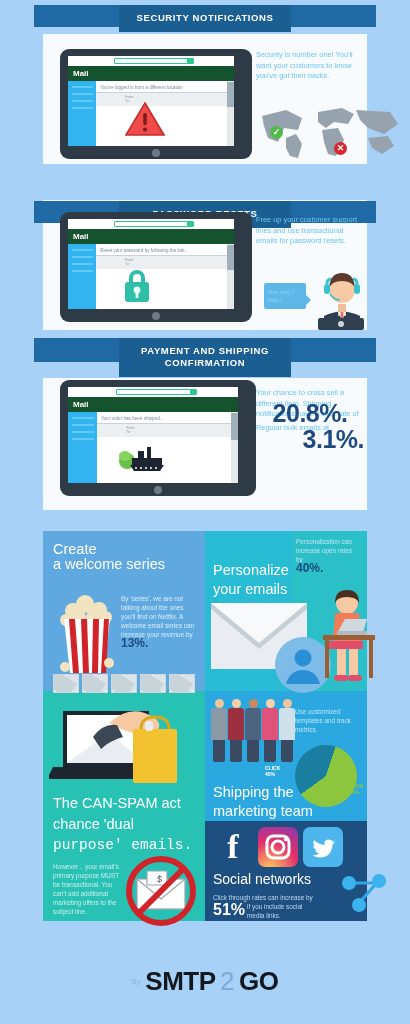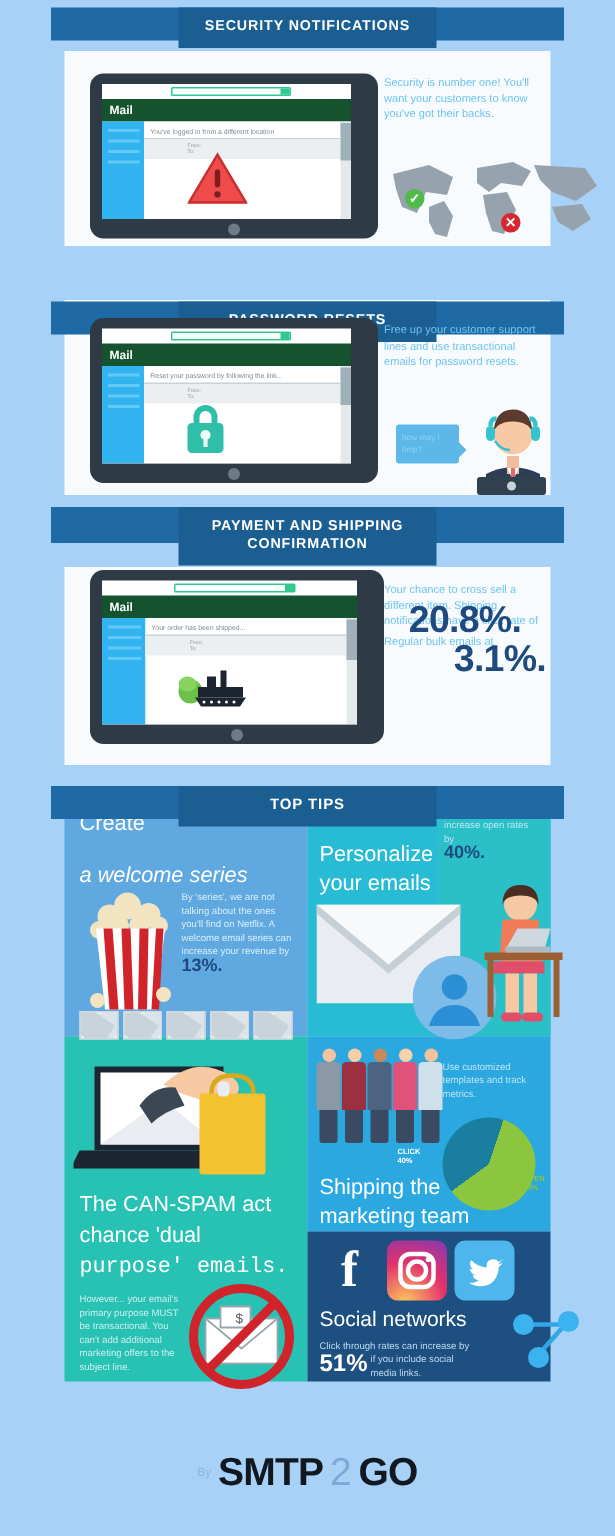--- a/index.html
+++ b/index.html
@@ -327,21 +327,21 @@
 
   <div class="tips">
     <div class="q q1"></div>
     <div class="q q2"></div>
     <div class="q q2b"></div>
     <div class="q q3"></div>
     <div class="q q4"></div>
     <div class="q q5"></div>
 
     <div class="tip-h" style="left:10px;top:9px;">Create</div>
-    <div class="tip-h" style="left:10px;top:44px;font-style:italic;">a welcome series</div>
+    <div class="tip-h" style="left:10px;top:24px;">a welcome series</div>
     <svg style="position:absolute;left:14px;top:62px;" width="60" height="82" viewBox="0 0 60 82">
       <g fill="#f2e4c0">
         <circle cx="16" cy="18" r="8"></circle>
           <circle cx="28" cy="11" r="9"></circle>
           <circle cx="42" cy="17" r="8"></circle>
         <circle cx="22" cy="24" r="7"></circle>
           <circle cx="36" cy="24" r="7"></circle>
           <circle cx="49" cy="24" r="6"></circle>
         <circle cx="9" cy="27" r="6"></circle>
       </g>
@@ -493,24 +493,20 @@
 
     <svg style="position:absolute;left:294px;top:334px;" width="56" height="56" viewBox="0 0 56 56">
       <line x1="14" y1="18" x2="38" y2="18" stroke="#2fa6e8" stroke-width="3"></line>
       <line x1="22" y1="38" x2="38" y2="20" stroke="#2fa6e8" stroke-width="3"></line>
       <circle cx="12" cy="18" r="7" fill="#3ab3ef"></circle>
       <circle cx="42" cy="16" r="7" fill="#3ab3ef"></circle>
       <circle cx="22" cy="40" r="7" fill="#3ab3ef"></circle>
     </svg>
   </div>
 
-  <div class="banner-wrap" style="top:524px;">
-    <div class="banner-bg" style="background:#1f6aa5;"></div>
-    <div class="banner-plate" style="font-size:10px;">TOP TIPS</div>
-  </div>
 
   <div class="logo">
     <span class="by">By</span>
     <span class="wm">SMTP</span>
     <span class="two">2</span>
     <span class="wm">GO</span>
   </div>
 
 </div>
 

